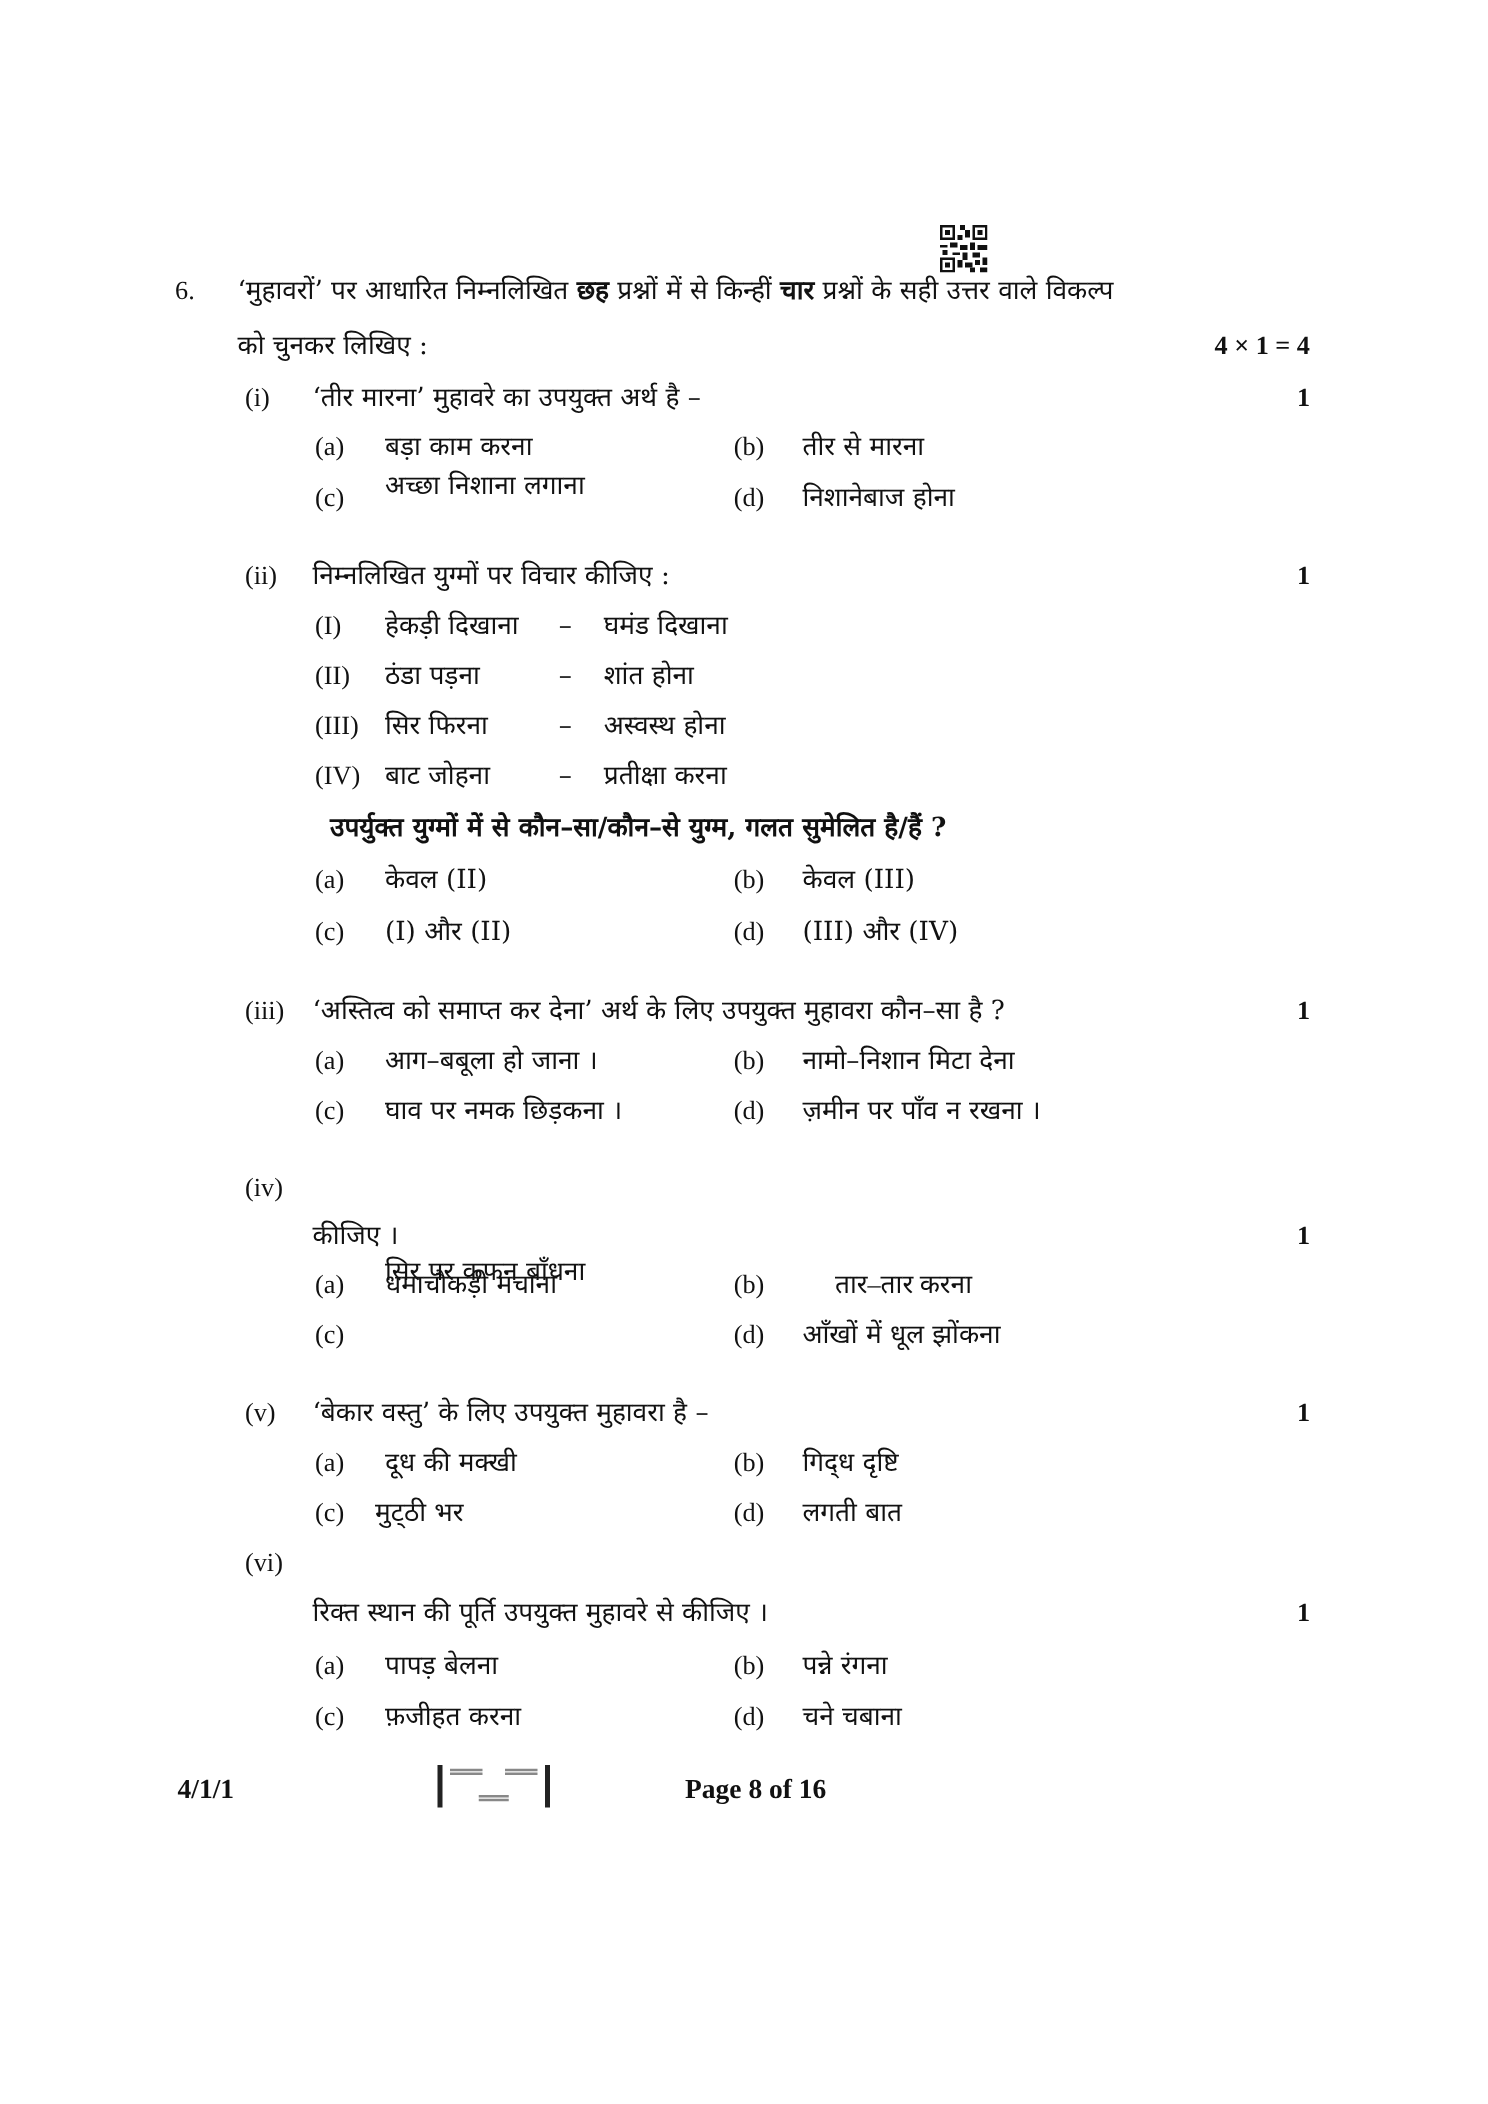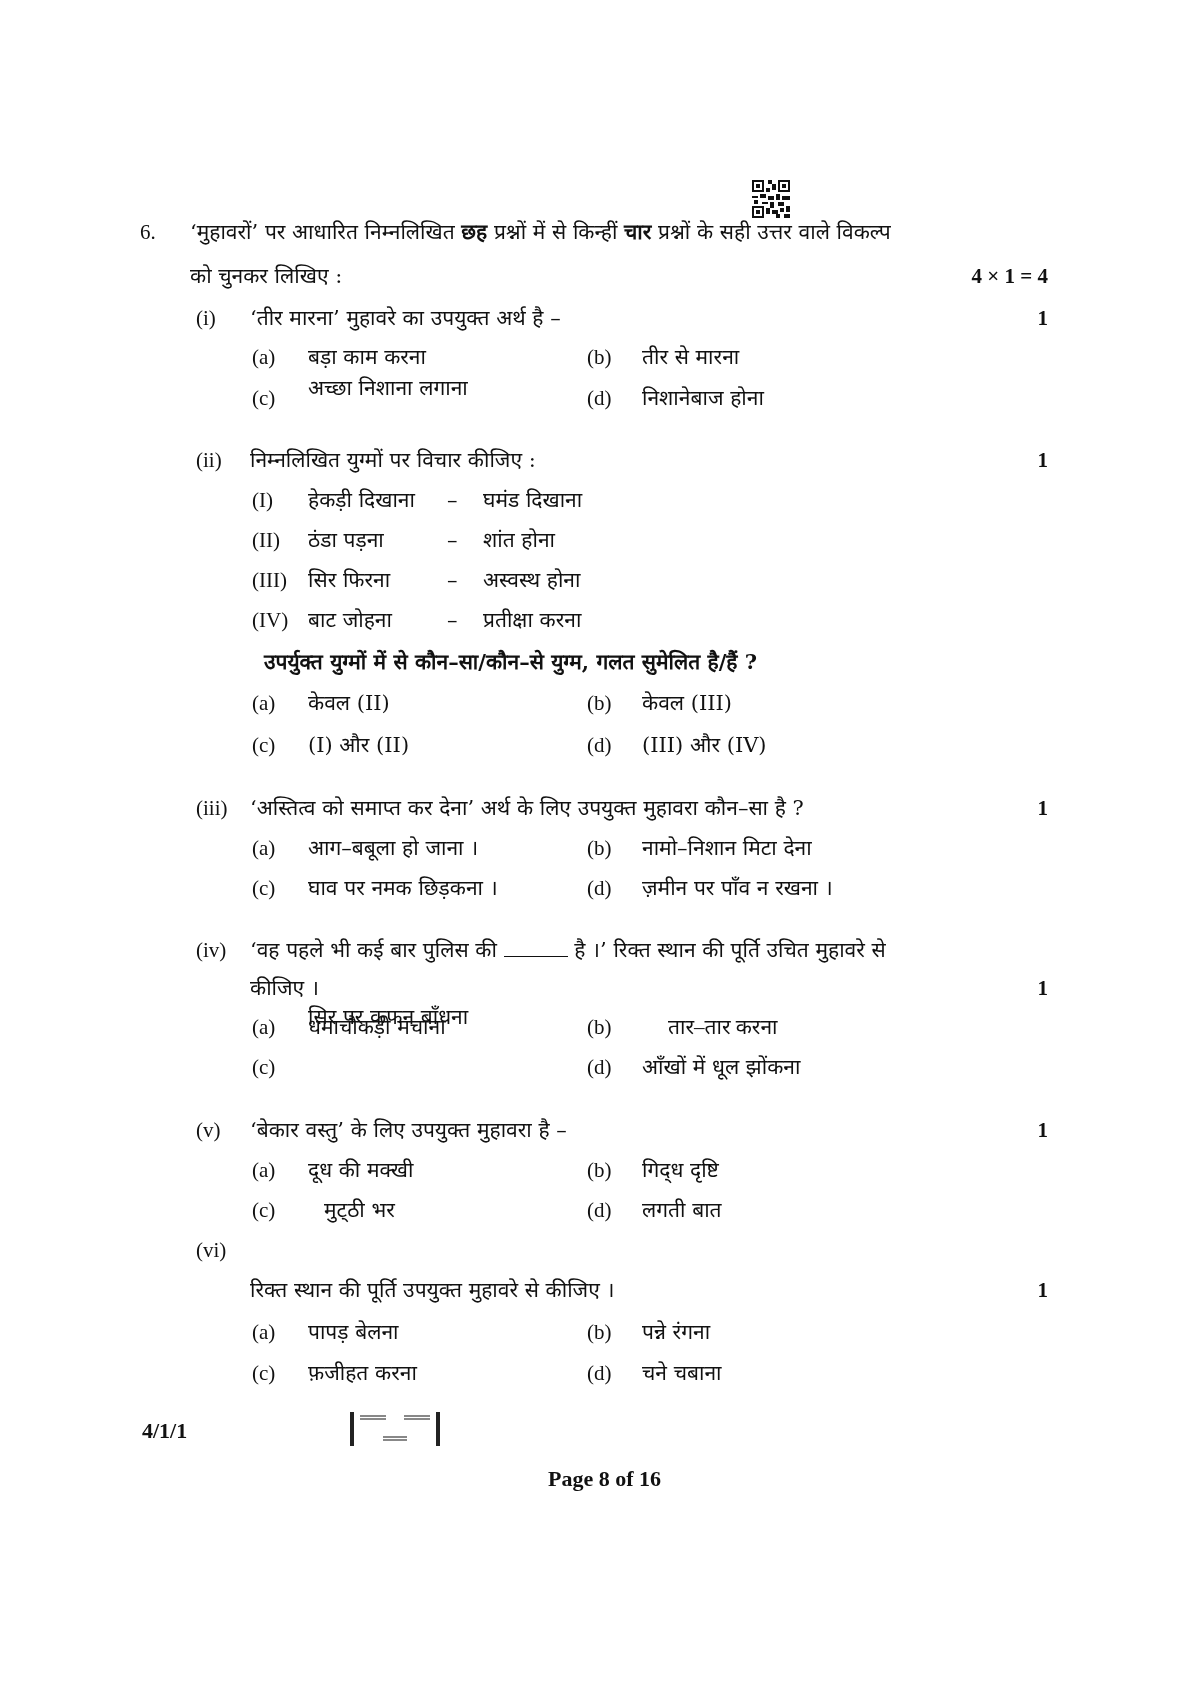--- a/index.html
+++ b/index.html
@@ -114,45 +114,40 @@
   <div class="abs num" style="left:252px; top:835px;">(a)</div>
   <div class="abs txt" style="left:308px; top:835px;">आग–बबूला हो जाना ।</div>
   <div class="abs num" style="left:587px; top:835px;">(b)</div>
   <div class="abs txt" style="left:642px; top:835px;">नामो–निशान मिटा देना</div>
   <div class="abs num" style="left:252px; top:875px;">(c)</div>
   <div class="abs txt" style="left:308px; top:875px;">घाव पर नमक छिड़कना ।</div>
   <div class="abs num" style="left:587px; top:875px;">(d)</div>
   <div class="abs txt" style="left:642px; top:875px;">ज़मीन पर पाँव न रखना ।</div>
 
   <div class="abs num" style="left:196px; top:937px;">(iv)</div>
-  <div class="abs txt" style="left:250px; top:937px;">
-    <span>‘वह पहले भी कई बार पुलिस की</span>
-    <span class="blank"></span>
-    <span>है ।’ रिक्त स्थान की पूर्ति उचित मुहावरे से</span>
-  </div>
   <div class="abs txt" style="left:250px; top:975px;">कीजिए ।</div>
   <div class="marks" style="top:975px;">1</div>
   <div class="abs num" style="left:252px; top:1014px;">(a)</div>
   <div class="abs txt" style="left:308px; top:1014px;">धमाचौकड़ी मचाना</div>
   <div class="abs num" style="left:587px; top:1014px;">(b)</div>
   <div class="abs txt" style="left:668px; top:1014px;font-family:Liberation Serif, serif;">तार–तार करना</div>
   <div class="abs num" style="left:252px; top:1054px;">(c)</div>
   <div class="abs txt" style="left:308px; top:1004px;">सिर पर कफन बाँधना</div>
   <div class="abs num" style="left:587px; top:1054px;">(d)</div>
   <div class="abs txt" style="left:642px; top:1054px;">आँखों में धूल झोंकना</div>
 
   <div class="abs num" style="left:196px; top:1117px;">(v)</div>
   <div class="abs txt" style="left:250px; top:1117px;">‘बेकार वस्तु’ के लिए उपयुक्त मुहावरा है –</div>
   <div class="marks" style="top:1117px;">1</div>
   <div class="abs num" style="left:252px; top:1157px;">(a)</div>
   <div class="abs txt" style="left:308px; top:1157px;">दूध की मक्खी</div>
   <div class="abs num" style="left:587px; top:1157px;">(b)</div>
   <div class="abs txt" style="left:642px; top:1157px;">गिद्‌ध दृष्टि</div>
   <div class="abs num" style="left:252px; top:1197px;">(c)</div>
-  <div class="abs txt" style="left:324px; top:1197px;text-align:right;">मुट्‌ठी भर</div>
+  <div class="abs txt" style="left:300px; top:1197px;text-align:right;">मुट्‌ठी भर</div>
   <div class="abs num" style="left:587px; top:1197px;">(d)</div>
   <div class="abs txt" style="left:642px; top:1197px;">लगती बात</div>
 
   <div class="abs num" style="left:196px; top:1237px;">(vi)</div>
   <div class="abs txt" style="left:250px; top:1277px;">रिक्त स्थान की पूर्ति उपयुक्त मुहावरे से कीजिए ।</div>
   <div class="marks" style="top:1277px;">1</div>
   <div class="abs num" style="left:252px; top:1319px;">(a)</div>
   <div class="abs txt" style="left:308px; top:1319px;">पापड़ बेलना</div>
   <div class="abs num" style="left:587px; top:1319px;">(b)</div>
   <div class="abs txt" style="left:642px; top:1319px;">पन्ने रंगना</div>
@@ -165,15 +160,15 @@
   <div class="barcode">
     <div class="bar" style="left:0;"></div>
     <div class="dash" style="left:10px; top:3px; width:26px;"></div>
     <div class="dash" style="left:10px; top:6px; width:26px;"></div>
     <div class="dash" style="left:54px; top:3px; width:26px;"></div>
     <div class="dash" style="left:54px; top:6px; width:26px;"></div>
     <div class="dash" style="left:33px; top:24px; width:24px;"></div>
     <div class="dash" style="left:33px; top:27px; width:24px;"></div>
     <div class="bar" style="left:86px;"></div>
   </div>
-  <div class="abs footer" style="left:548px; top:1418px;margin-top:48px;">Page 8 of 16</div>
+  <div class="abs footer" style="left:548px; top:1418px;">Page 8 of 16</div>
 
 </div>
 
 </body></html>

